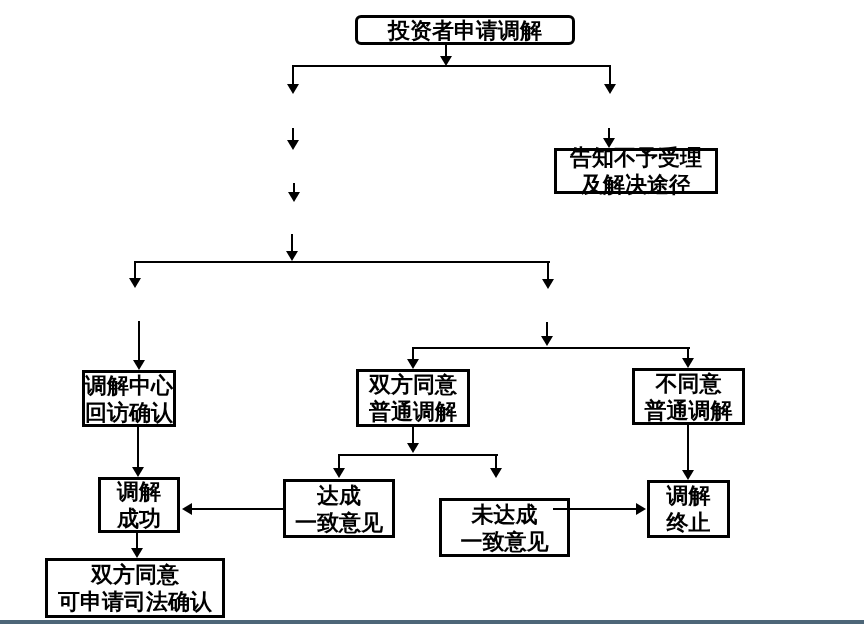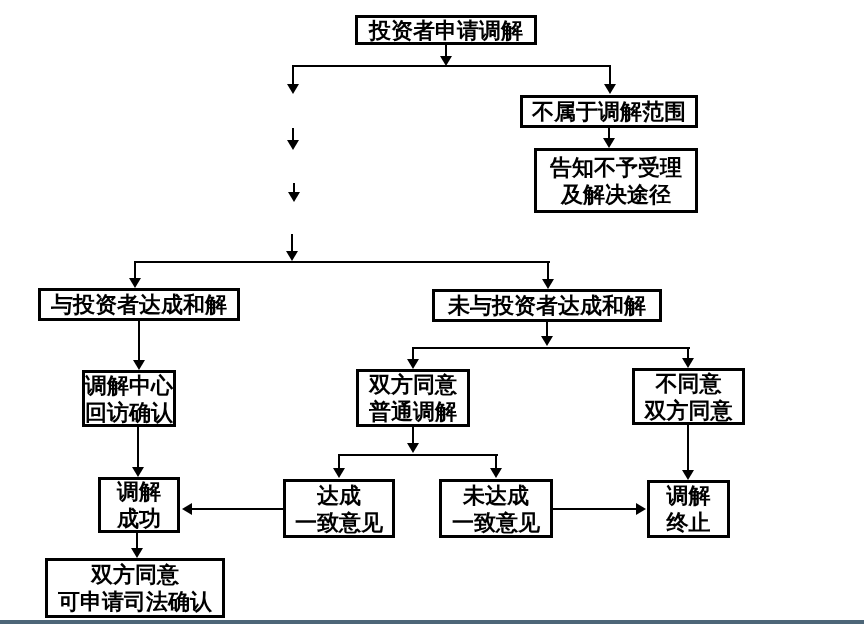--- a/index.html
+++ b/index.html
@@ -30,37 +30,34 @@
   .arrow-down{border-left:6px solid transparent;border-right:6px solid transparent;border-top:10px solid #000;}
   .arrow-left{border-top:6px solid transparent;border-bottom:6px solid transparent;border-right:10px solid #000;}
   .arrow-right{border-top:6px solid transparent;border-bottom:6px solid transparent;border-left:10px solid #000;}
   .footer-rule{position:absolute;left:0;top:620px;width:864px;height:4px;background:#4d6678;}
 </style>
 </head>
 <body>
 
 <div class="canvas">
 
-  <div class="node" style="left:355px;top:15px;width:182px;height:30px;">投资者申请调解</div>
-  <div class="node" style="left:520px;top:95px;width:178px;height:33px;">不属于调解范围</div>
-  <div class="node" style="left:534px;top:148px;width:164px;height:65px;">告知不予受理
+  <div class="node" style="left:355px;top:15px;width:220px;height:30px;border-radius:6px;">投资者申请调解</div>
+  <div class="node" style="left:554px;top:148px;width:164px;height:46px;">告知不予受理
 及解决途径</div>
-  <div class="node" style="left:38px;top:288px;width:202px;height:33px;">与投资者达成和解</div>
-  <div class="node" style="left:432px;top:289px;width:230px;height:33px;">未与投资者达成和解</div>
   <div class="node" style="left:82px;top:370px;width:94px;height:57px;">调解中心
 回访确认</div>
   <div class="node" style="left:356px;top:369px;width:114px;height:58px;">双方同意
 普通调解</div>
   <div class="node" style="left:632px;top:368px;width:113px;height:57px;">不同意
-双方同意</div>
+普通调解</div>
   <div class="node" style="left:98px;top:477px;width:82px;height:56px;">调解
 成功</div>
   <div class="node" style="left:283px;top:479px;width:112px;height:59px;">达成
 一致意见</div>
-  <div class="node" style="left:439px;top:479px;width:114px;height:59px;">未达成
+  <div class="node" style="left:439px;top:498px;width:131px;height:59px;">未达成
 一致意见</div>
   <div class="node" style="left:647px;top:480px;width:83px;height:58px;">调解
 终止</div>
   <div class="node" style="left:45px;top:558px;width:180px;height:60px;">双方同意
 可申请司法确认</div>
 
   <div class="line" style="left:445px;top:45px;width:2px;height:11px;"></div>
   <div class="arrow arrow-down" style="left:440px;top:56px;"></div>
   <div class="line" style="left:292px;top:65px;width:319px;height:2px;"></div>
   <div class="line" style="left:292px;top:65px;width:2px;height:19px;"></div>

